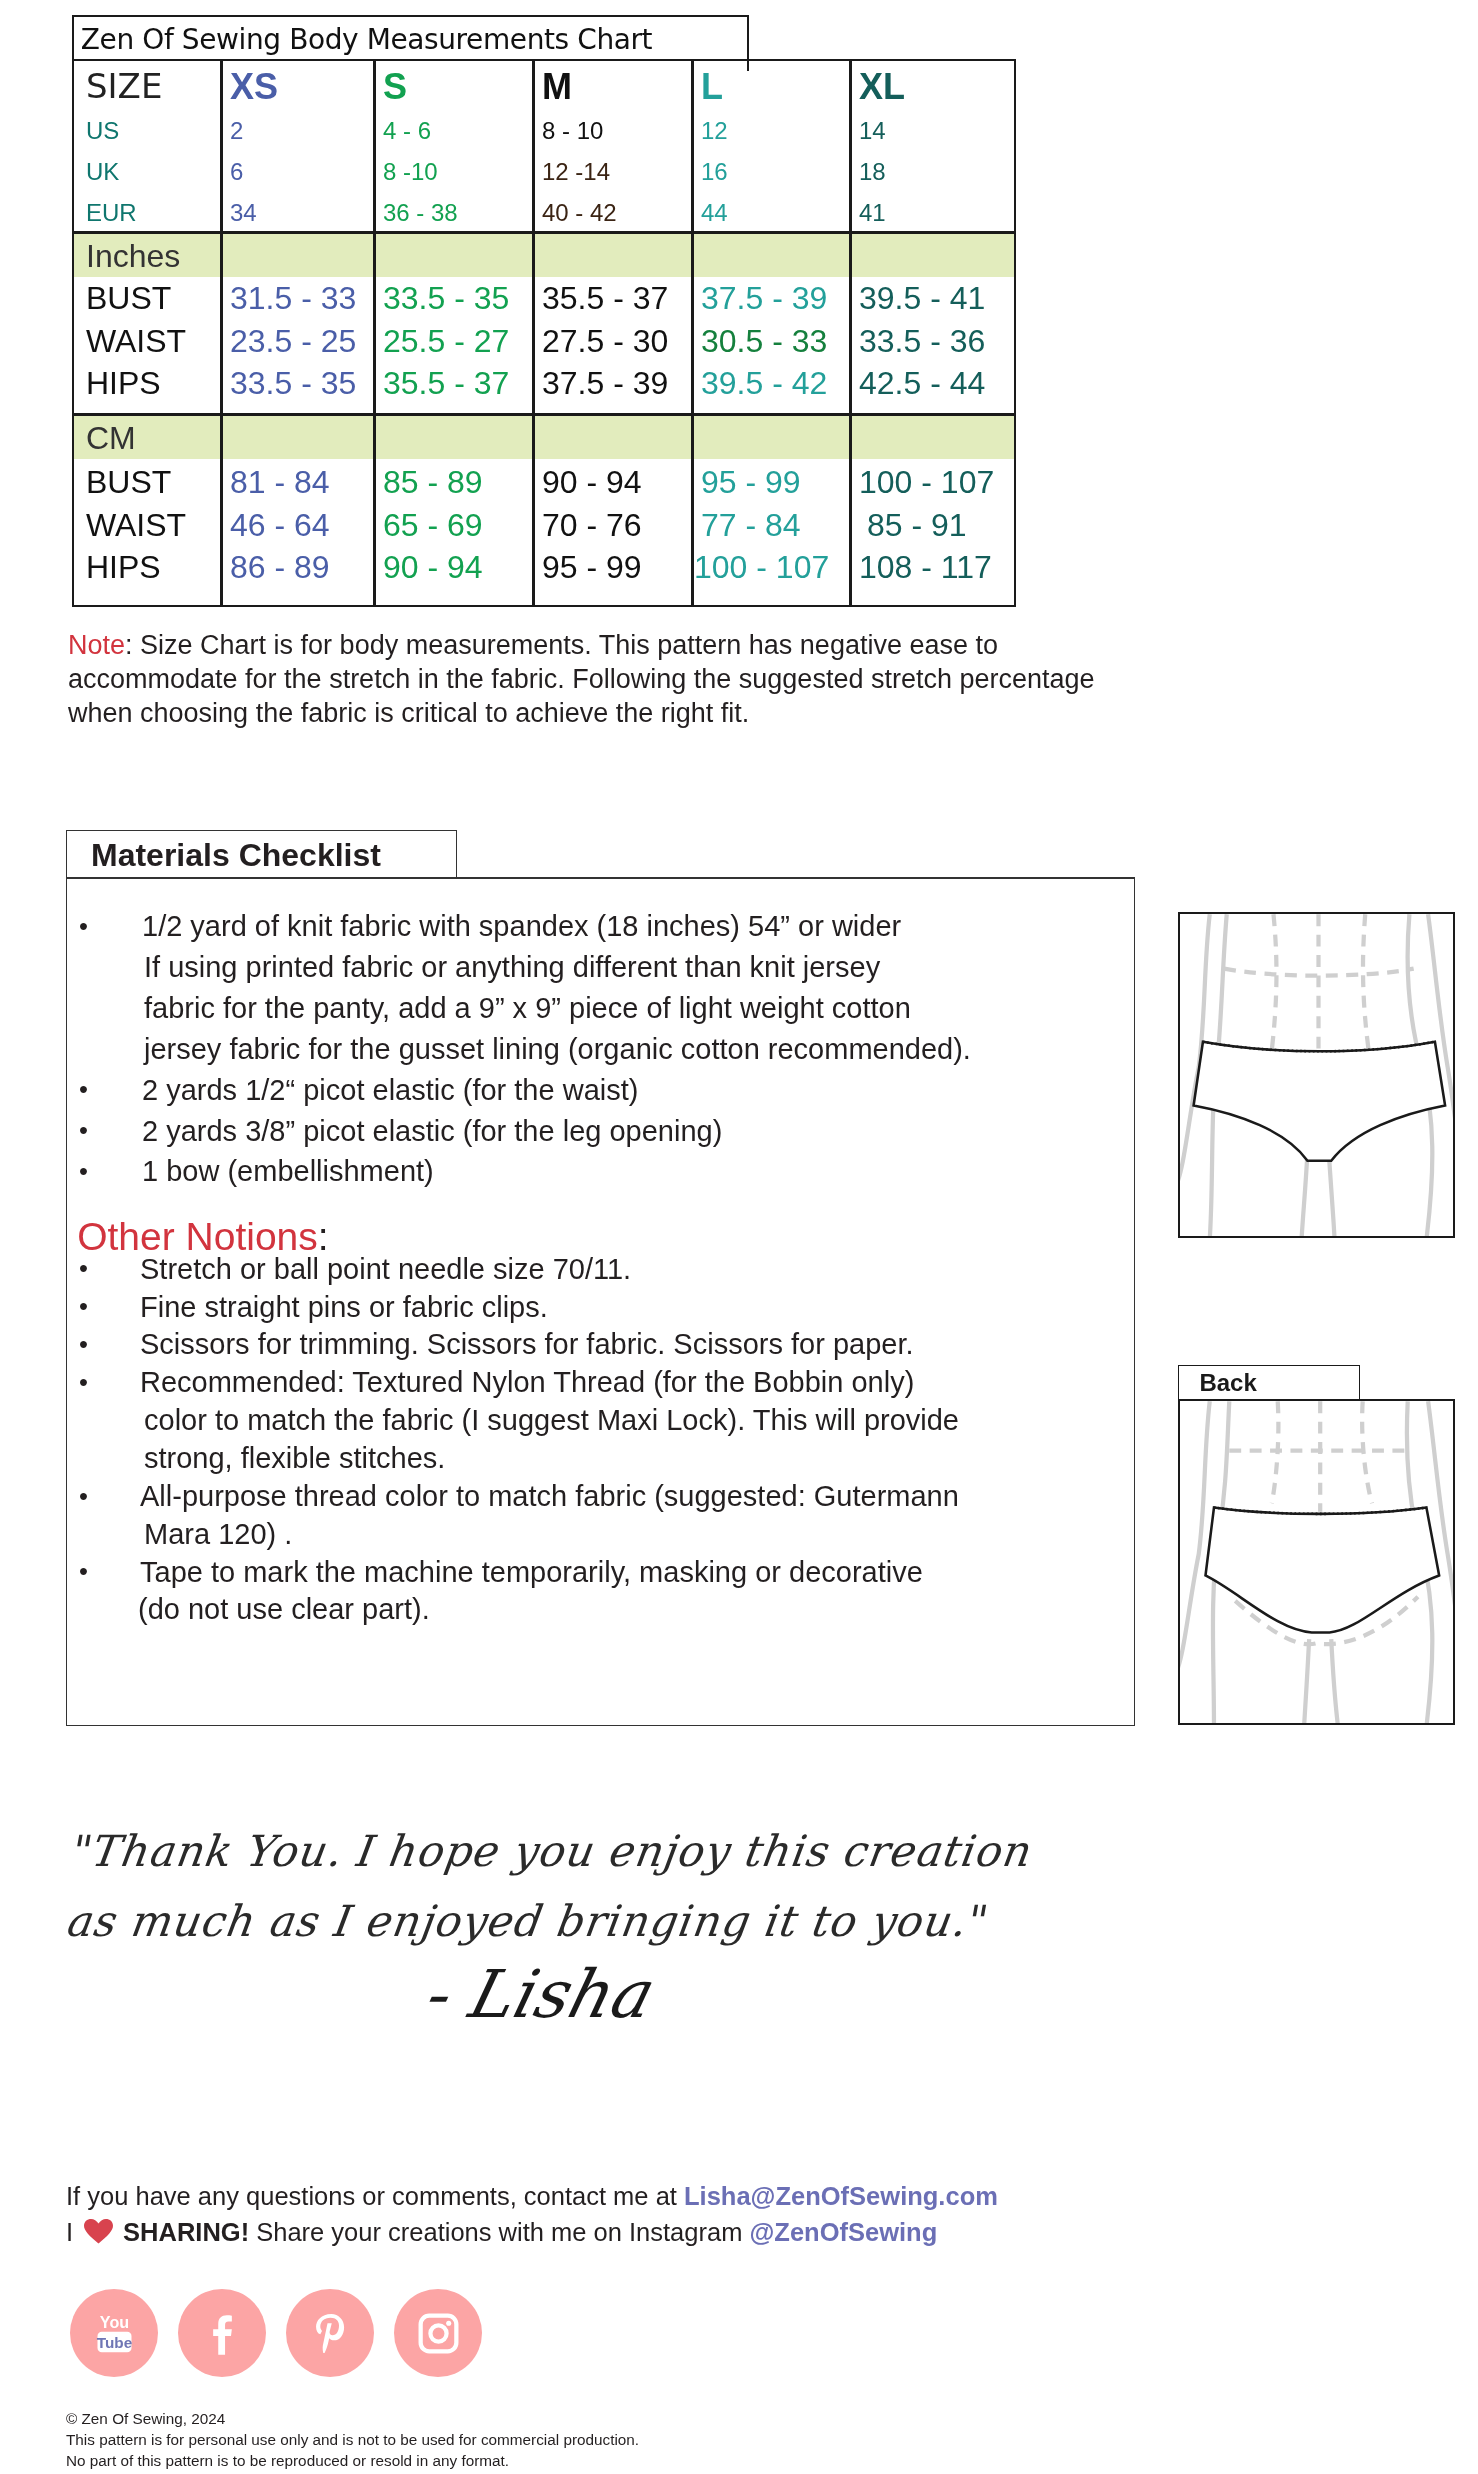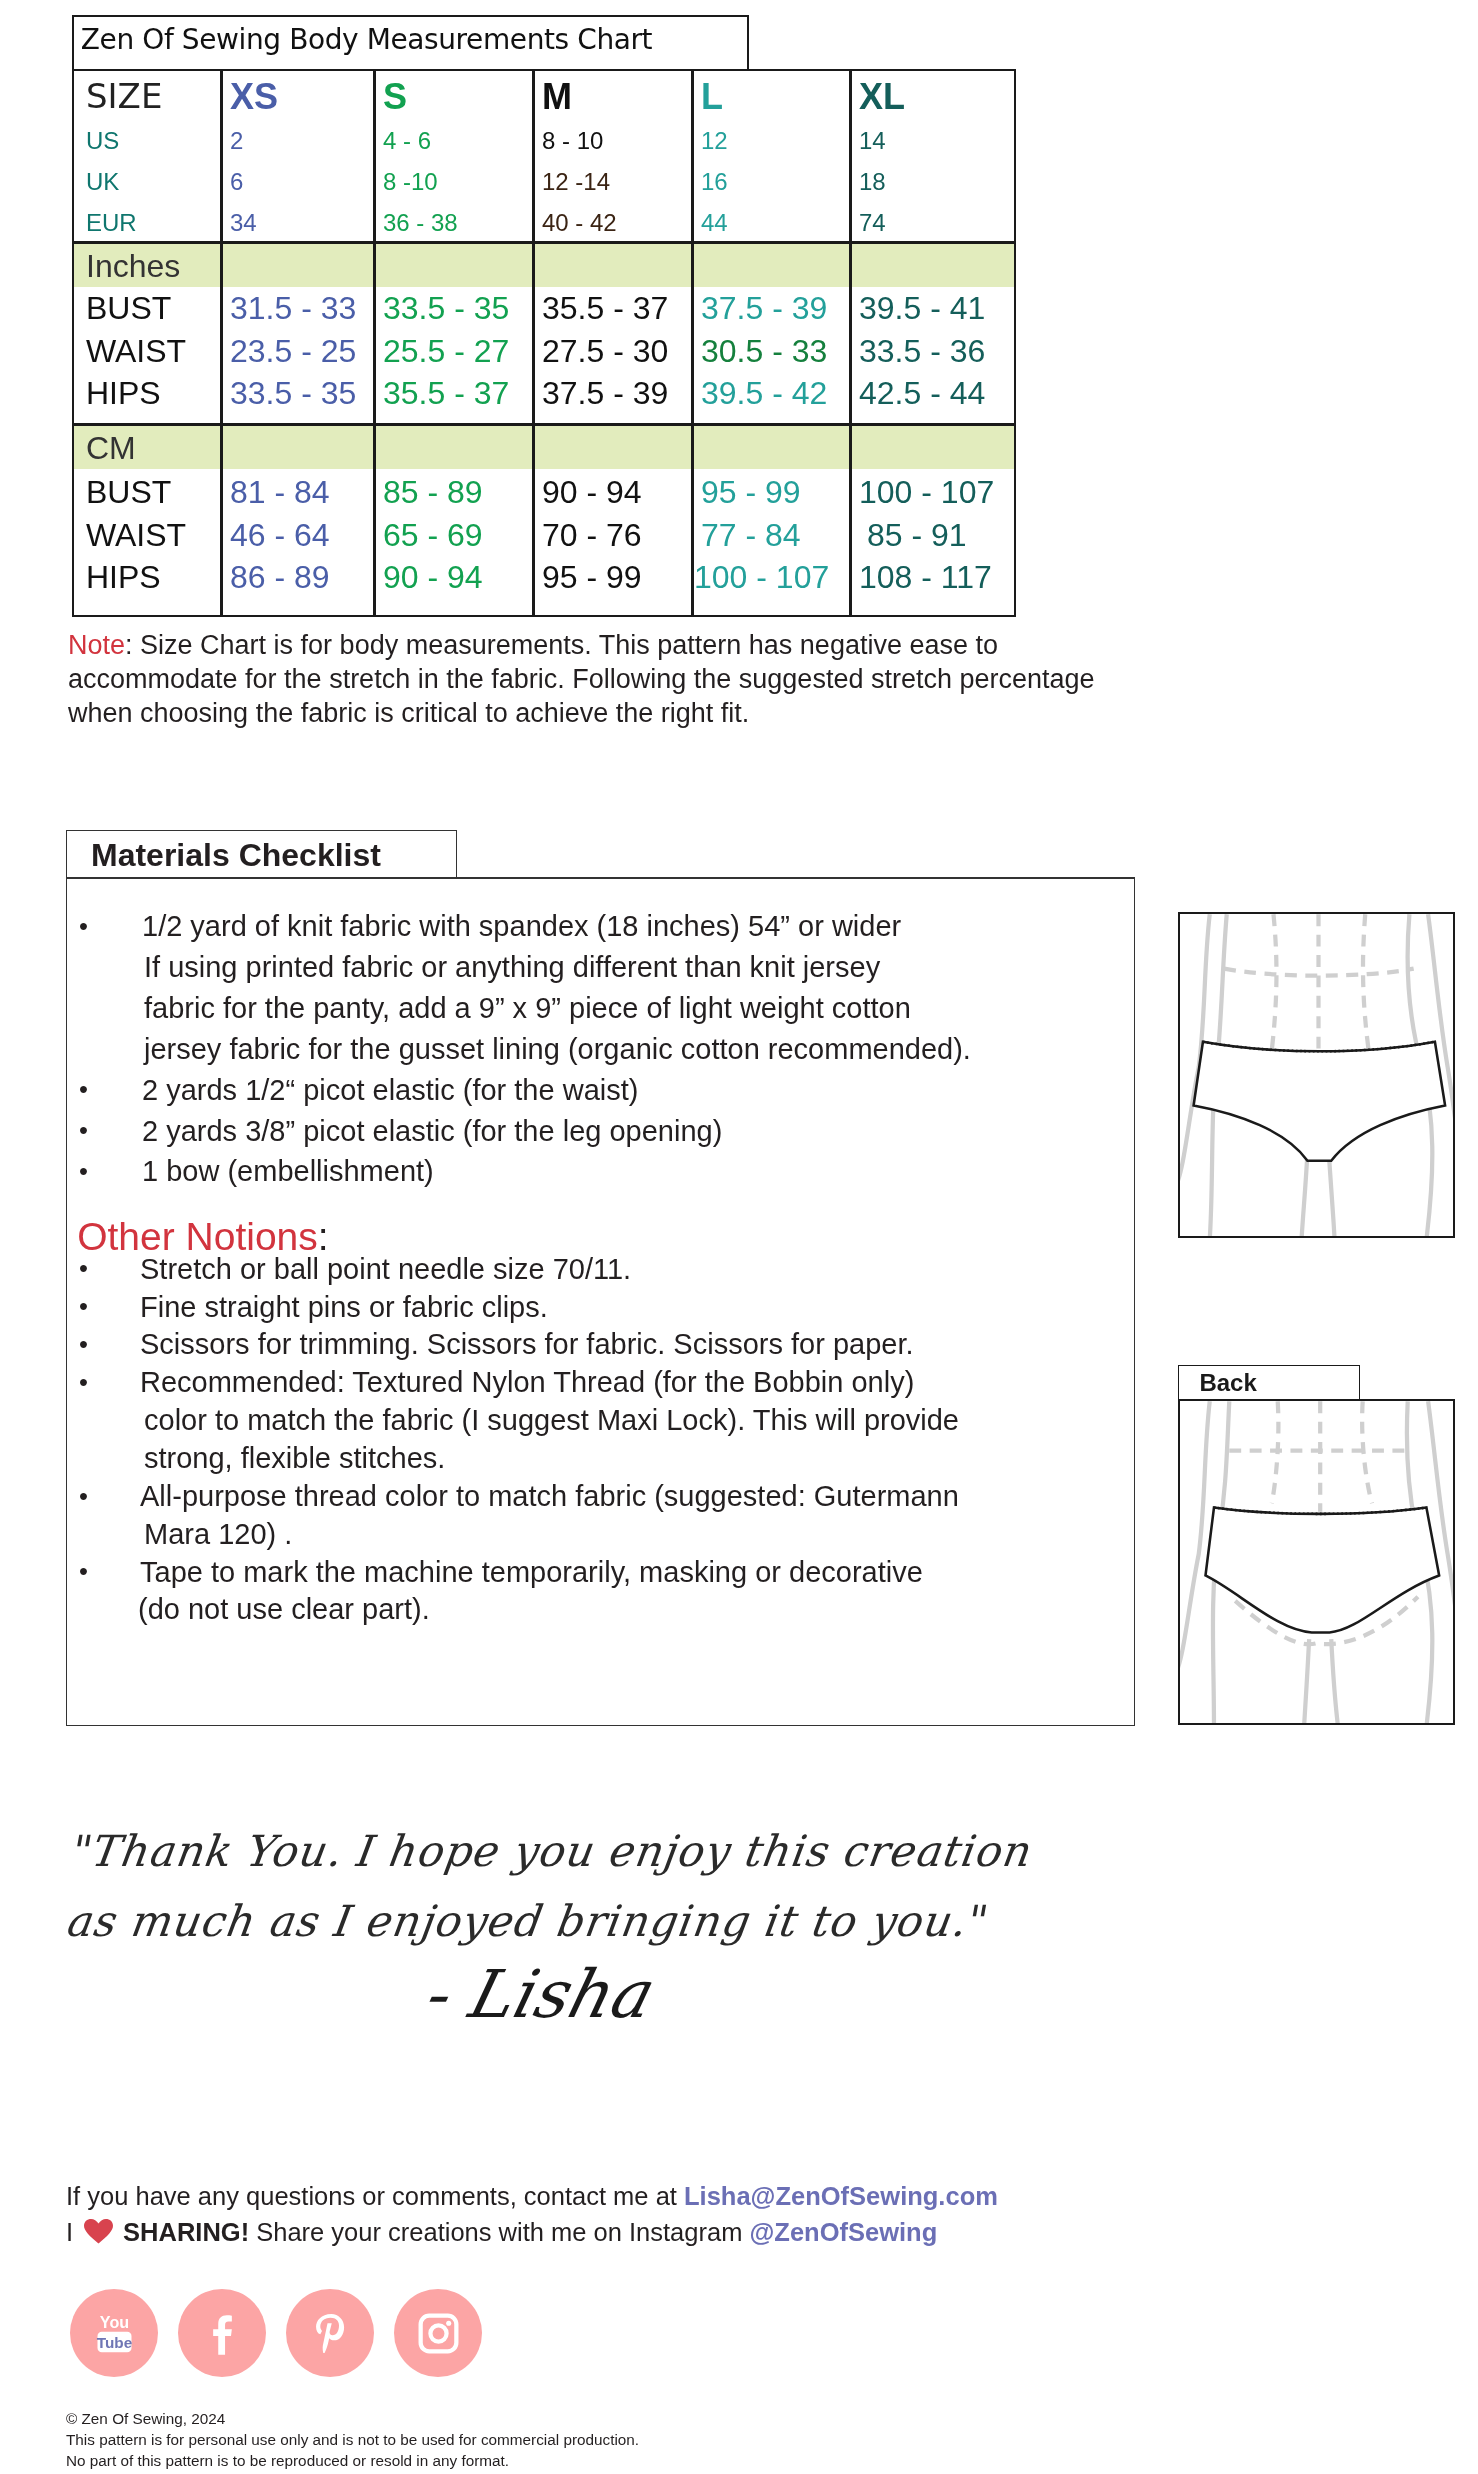--- a/index.html
+++ b/index.html
@@ -2,21 +2,21 @@
 <html style="font-size:13.6px"><head>
 <meta charset="utf-8">
 <style>
   * { box-sizing: border-box; margin: 0; padding: 0; }
   html, body { background: #ffffff; }
   body { width: 1479px; height: 2475px; position: relative; overflow: hidden; font-family: "Liberation Sans", sans-serif; color: #231f20; }
 
   
   .chart-title-box { position: absolute; left: 72px; top: 14.5px; width: 677px; height: 56px; border: 2.6px solid #1a1a1a; border-bottom: none; background: #fff; }
   .chart-title-box span { position: absolute; left: 6.8px; top: 6.8px; font-size: 28px; color: #111; font-family: "DejaVu Sans", sans-serif; letter-spacing: -0.4px; }
-  .size-table { position: absolute; left: 72px; top: 69px; width: 944px; height: 548px; border: 2.6px solid #1a1a1a; }
+  .size-table { position: absolute; left: 72px; top: 59px; width: 944px; height: 548px; border: 2.6px solid #1a1a1a; }
   .size-table .col-line { position: absolute; top: 0; bottom: 0; width: 2.6px; background: #1a1a1a; }
   .size-table .band { position: absolute; left: 0; right: 0; background: #e2ecbd; }
   .size-table .hline { position: absolute; left: 0; right: 0; height: 2.6px; background: #1a1a1a; }
   .cell { position: absolute; white-space: nowrap; }
   .hdr { font-size: 34px; font-family: "DejaVu Sans", sans-serif; }
   .hdr.bold { font-weight: bold; font-family: "Liberation Sans", sans-serif; font-size: 36px; }
   .sm { font-size: 24px; font-family: "Liberation Sans Narrow", "Liberation Sans", sans-serif; }
   .lbl-gray { color: #0f766e; }
   .md { font-size: 32px; font-family: "Liberation Sans", sans-serif; transform-origin: left center; }
 
@@ -125,21 +125,21 @@
       <div class="cell sm" style="left: 627px; top: 138px; color: rgb(35, 160, 154);">44</div>
       <div class="cell md" style="left: 627px; top: 219px; color: rgb(35, 160, 154);">37.5 - 39</div>
       <div class="cell md" style="left: 627px; top: 262px; color: #15803d;">30.5 - 33</div>
       <div class="cell md" style="left: 627px; top: 304px; color: rgb(35, 160, 154);">39.5 - 42</div>
       <div class="cell md" style="left: 627px; top: 403px; color: rgb(35, 160, 154);">95 - 99</div>
       <div class="cell md" style="left: 627px; top: 446px; color: rgb(35, 160, 154);">77 - 84</div>
       <div class="cell md" style="left: 620px; top: 488px; color: rgb(35, 160, 154);">100 - 107</div>
       <div class="cell hdr bold" style="left: 785px; top: 5.1px; color: rgb(20, 94, 90);">XL</div>
       <div class="cell sm" style="left: 785px; top: 56px; color: rgb(20, 94, 90);">14</div>
       <div class="cell sm" style="left: 785px; top: 97px; color: rgb(20, 94, 90);">18</div>
-      <div class="cell sm" style="left: 785px; top: 138px; color: rgb(20, 94, 90);">74</div>
+      <div class="cell sm" style="left: 785px; top: 138px; color: rgb(20, 94, 90);">41</div>
       <div class="cell md" style="left: 785px; top: 219px; color: rgb(20, 94, 90);">39.5 - 41</div>
       <div class="cell md" style="left: 785px; top: 262px; color: rgb(20, 94, 90);">33.5 - 36</div>
       <div class="cell md" style="left: 785px; top: 304px; color: rgb(20, 94, 90);">42.5 - 44</div>
       <div class="cell md" style="left: 785px; top: 403px; color: rgb(20, 94, 90);">100 - 107</div>
       <div class="cell md" style="left: 793px; top: 446px; color: rgb(20, 94, 90);">85 - 91</div>
       <div class="cell md" style="left: 785px; top: 488px; color: rgb(20, 94, 90);">108 - 117</div>
     </div>
 </div>
 
 <div class="note">

